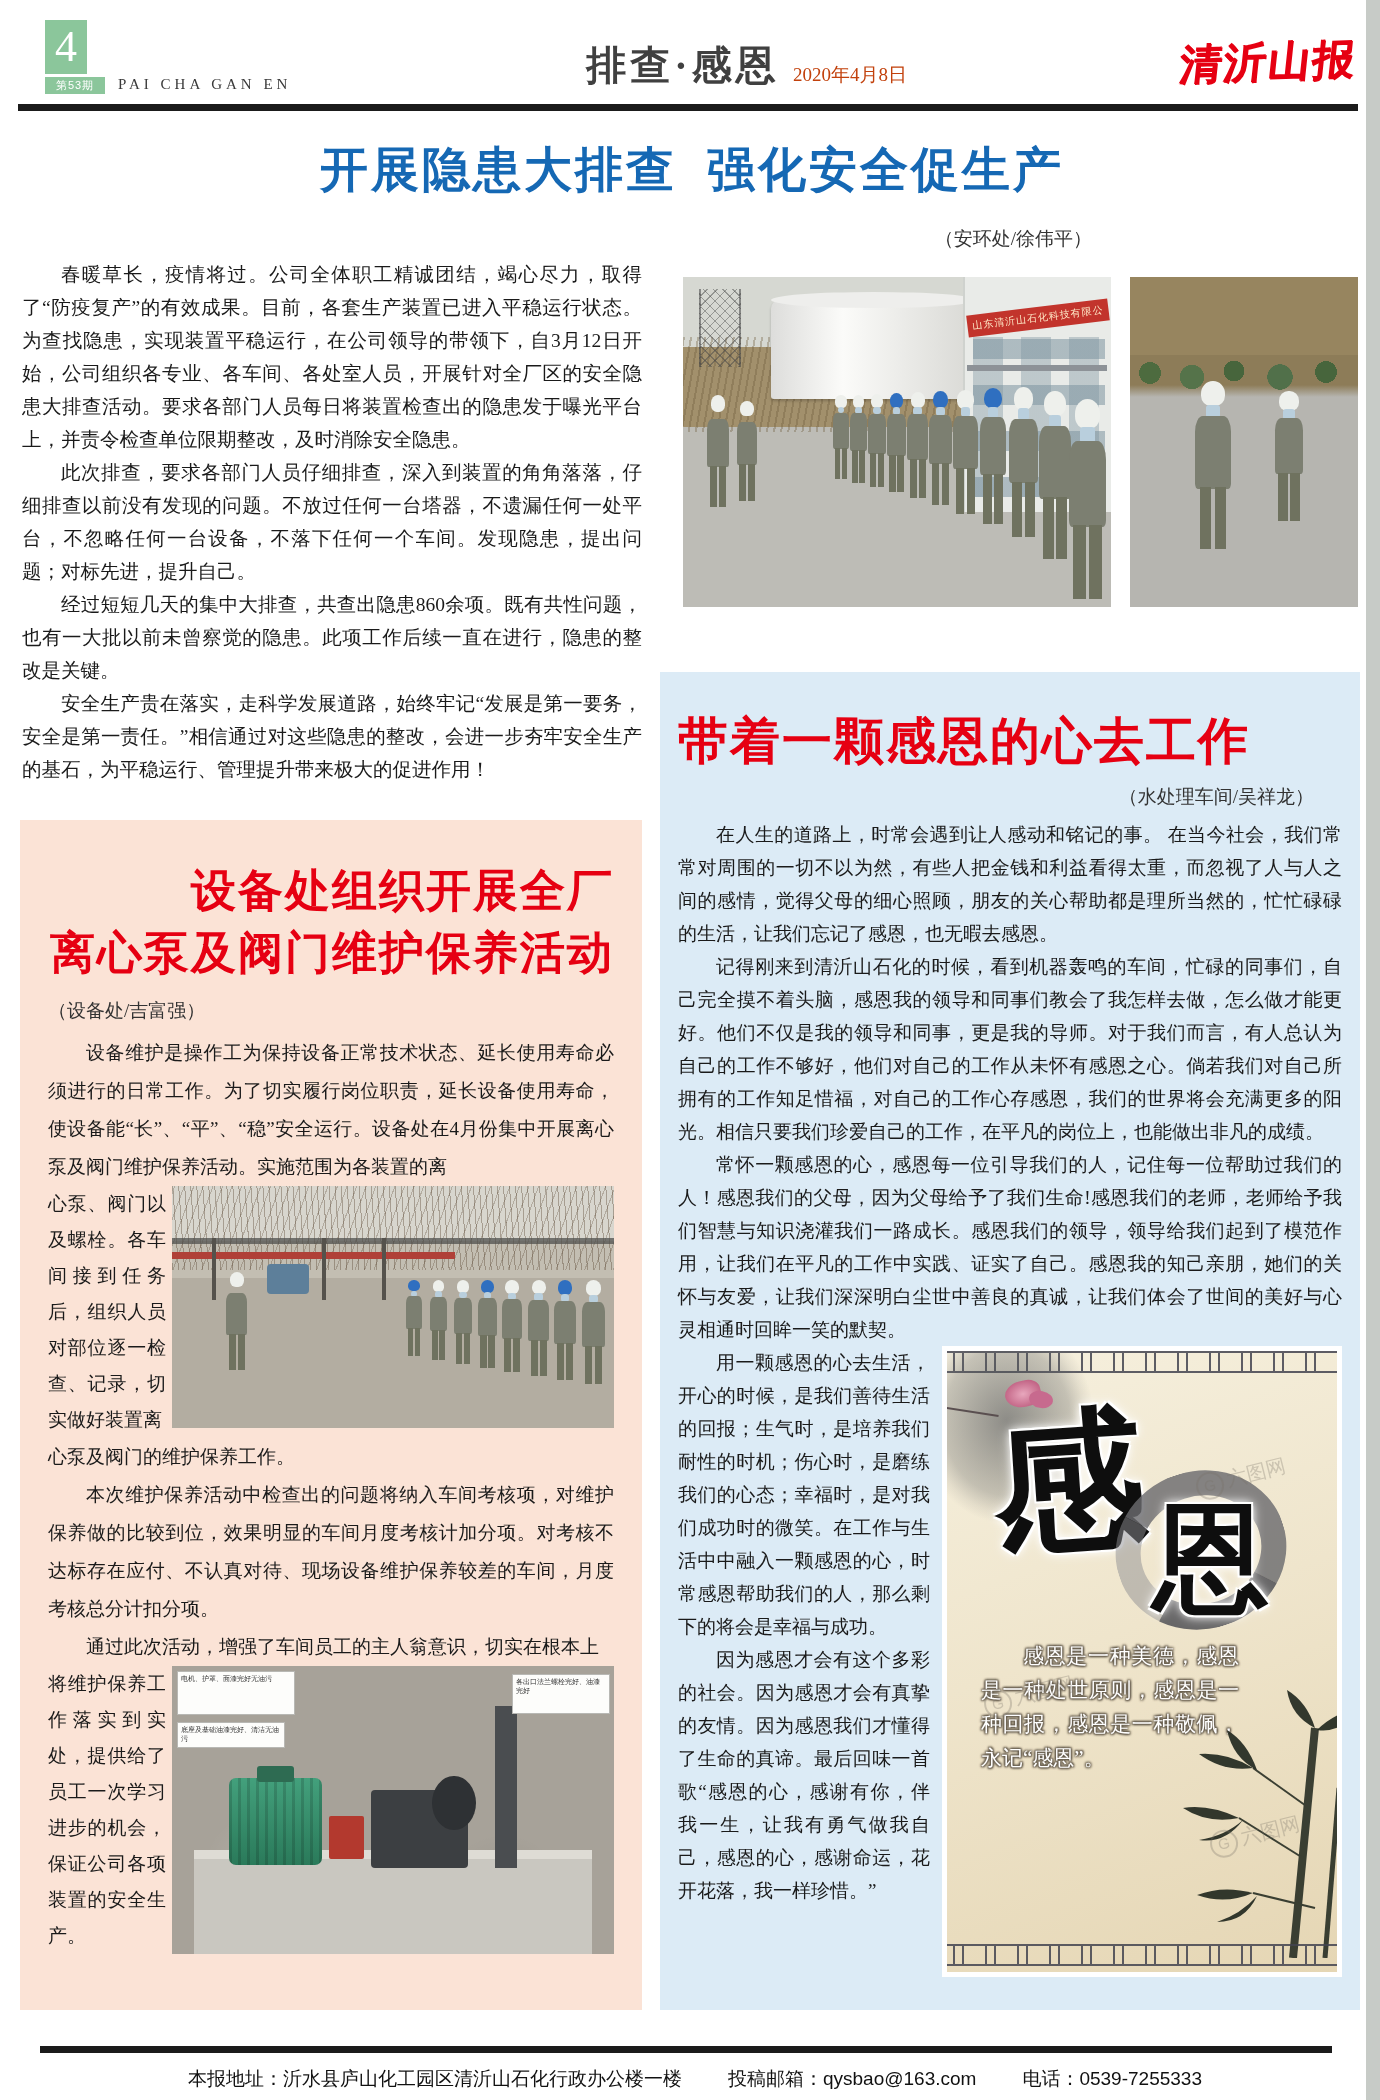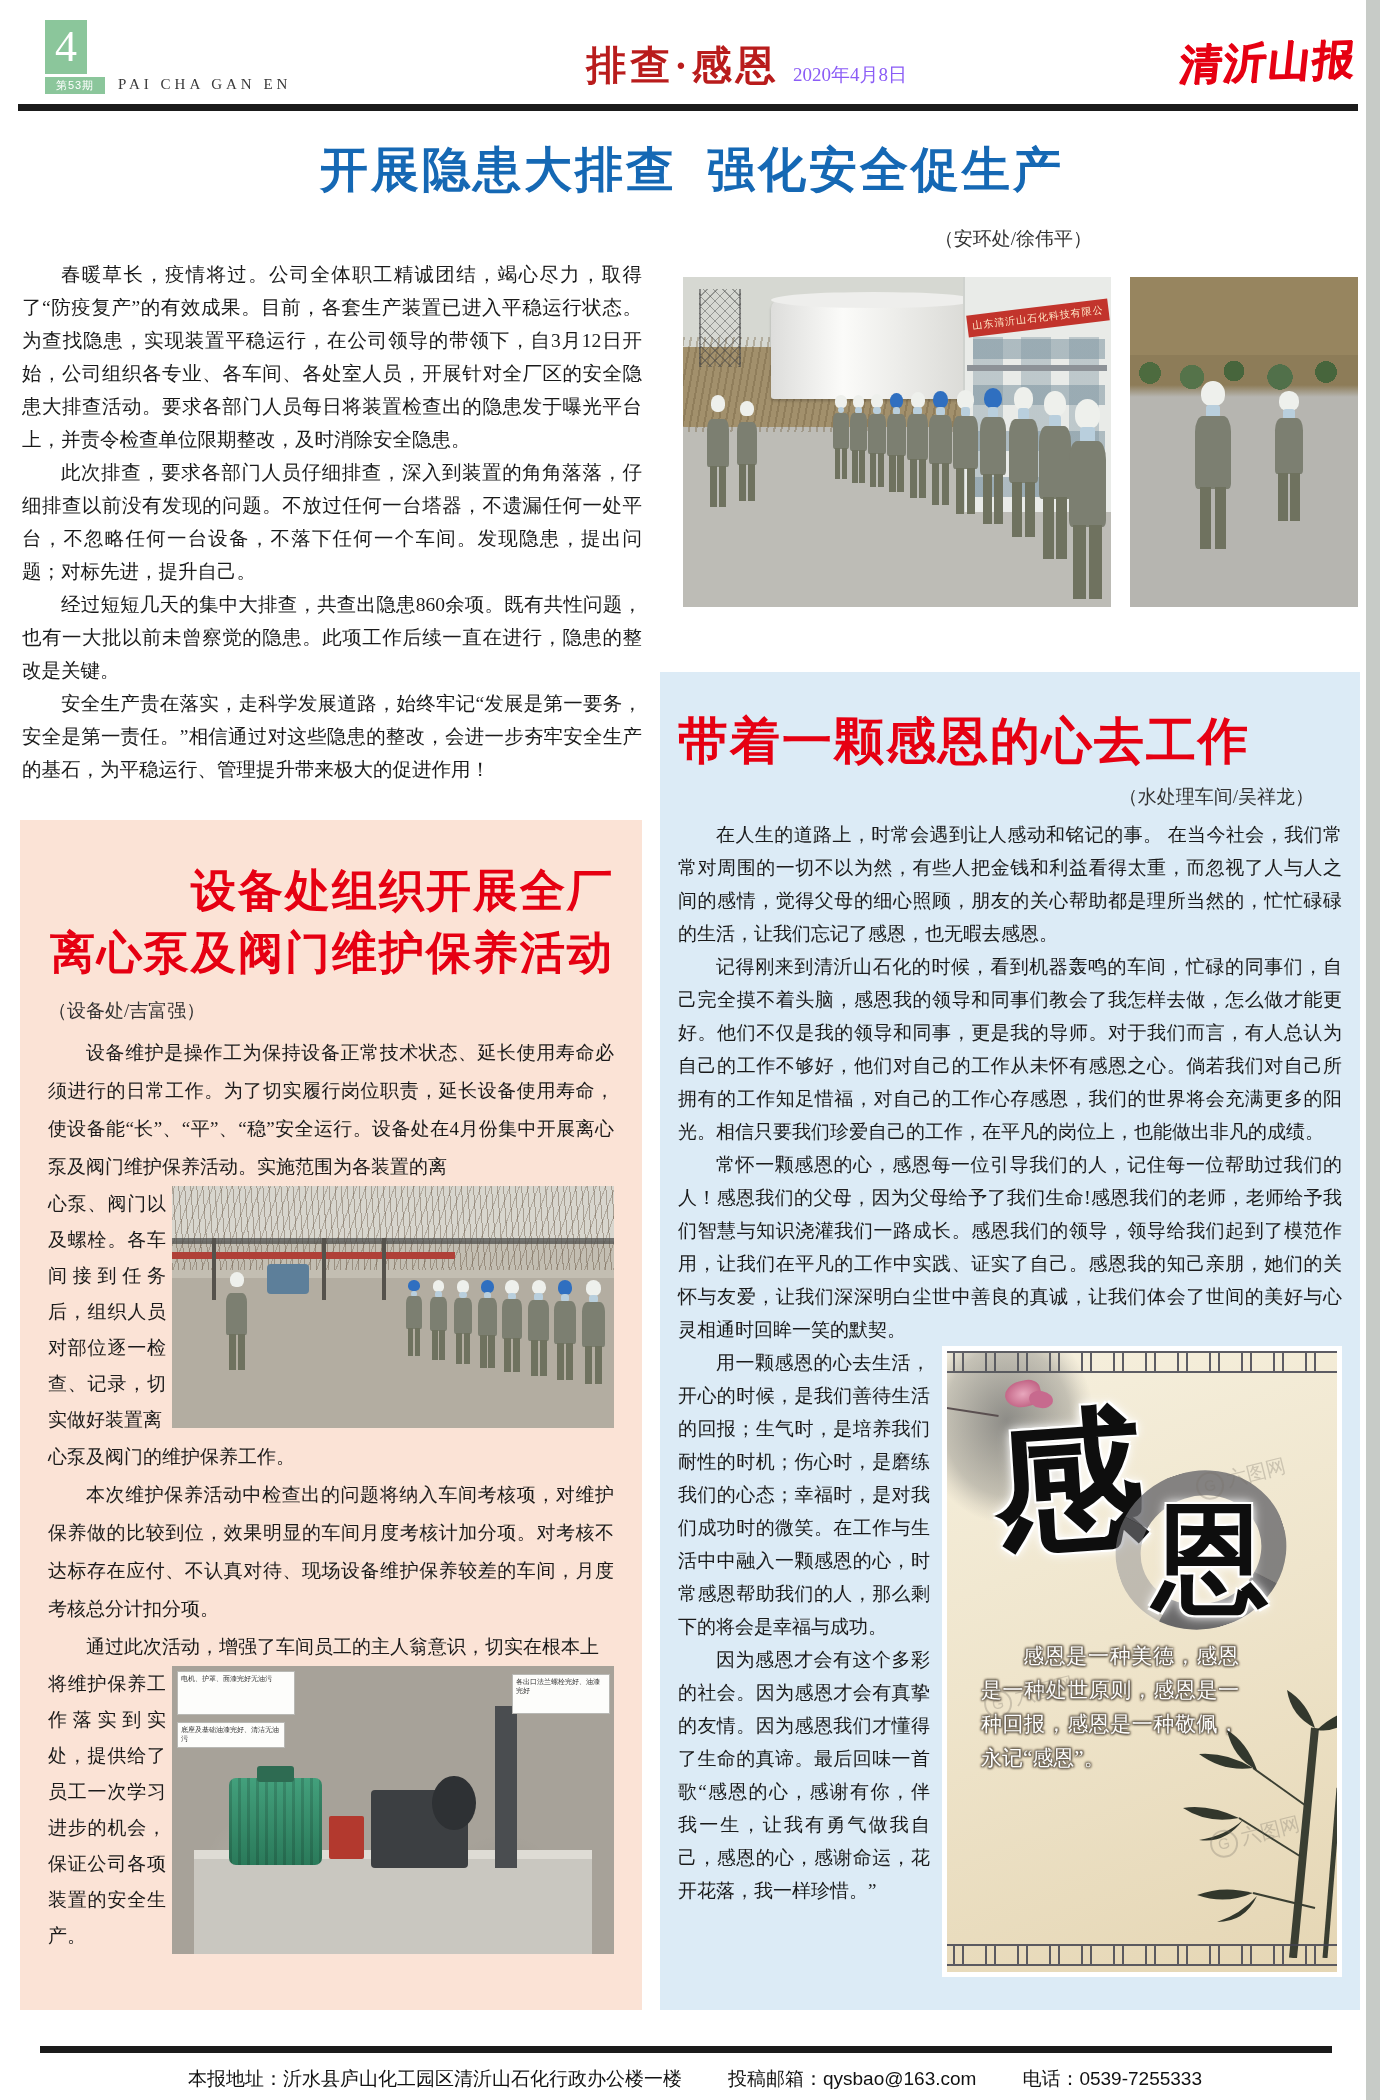--- a/index.html
+++ b/index.html
@@ -7,23 +7,23 @@
         font-family:"Liberation Serif","DejaVu Serif",serif;color:#1a1a1a;margin:0;}
   [data-interactable]{box-sizing:border-box;}
 
   
   .pgnum-box{position:absolute;left:45px;top:20px;width:42px;height:54px;background:#8bc69b;
              color:#fff;text-align:center;font-size:44px;line-height:54px;}
   .issue-bar{position:absolute;left:45px;top:77px;width:60px;height:17px;background:#8bc69b;
              color:#fff;font-size:11px;line-height:17px;text-align:center;letter-spacing:1px;
              font-family:"Liberation Sans",sans-serif;}
   .pinyin{position:absolute;left:118px;top:76px;font-size:15px;letter-spacing:4px;color:#3a3a3a;}
-  .sec-title{position:absolute;left:0;top:38px;width:100%;text-align:center;color:#b91c1c;
+  .sec-title{position:absolute;left:0;top:38px;width:100%;text-align:center;color:#404040;
              font-size:40px;font-weight:bold;letter-spacing:4px;}
-  .hdr-date{position:absolute;left:793px;top:62px;font-size:19px;color:#8b5cf6;}
+  .hdr-date{position:absolute;left:793px;top:62px;font-size:19px;color:#c2410c;}
   .masthead{position:absolute;left:1180px;top:34px;font-size:42px;font-weight:bold;color:#e60012;
             transform:skewX(-8deg) rotate(-2deg);letter-spacing:2px;text-shadow:1px 1px 0 #e60012;}
   .rule{position:absolute;left:18px;top:104px;width:1340px;height:7px;background:#1b1b1b;}
 
   
   .a1-title{position:absolute;left:2px;top:138px;width:1380px;text-align:center;color:#1568b4;
             font-size:48px;font-weight:bold;letter-spacing:3px;white-space:pre;}
   .a1-byline{position:absolute;left:0;top:226px;width:1092px;text-align:right;font-size:19px;color:#333;}
   .a1-col{position:absolute;left:22px;top:258px;width:620px;height:562px;overflow:hidden;
           font-size:19.5px;line-height:33px;text-align:justify;}

